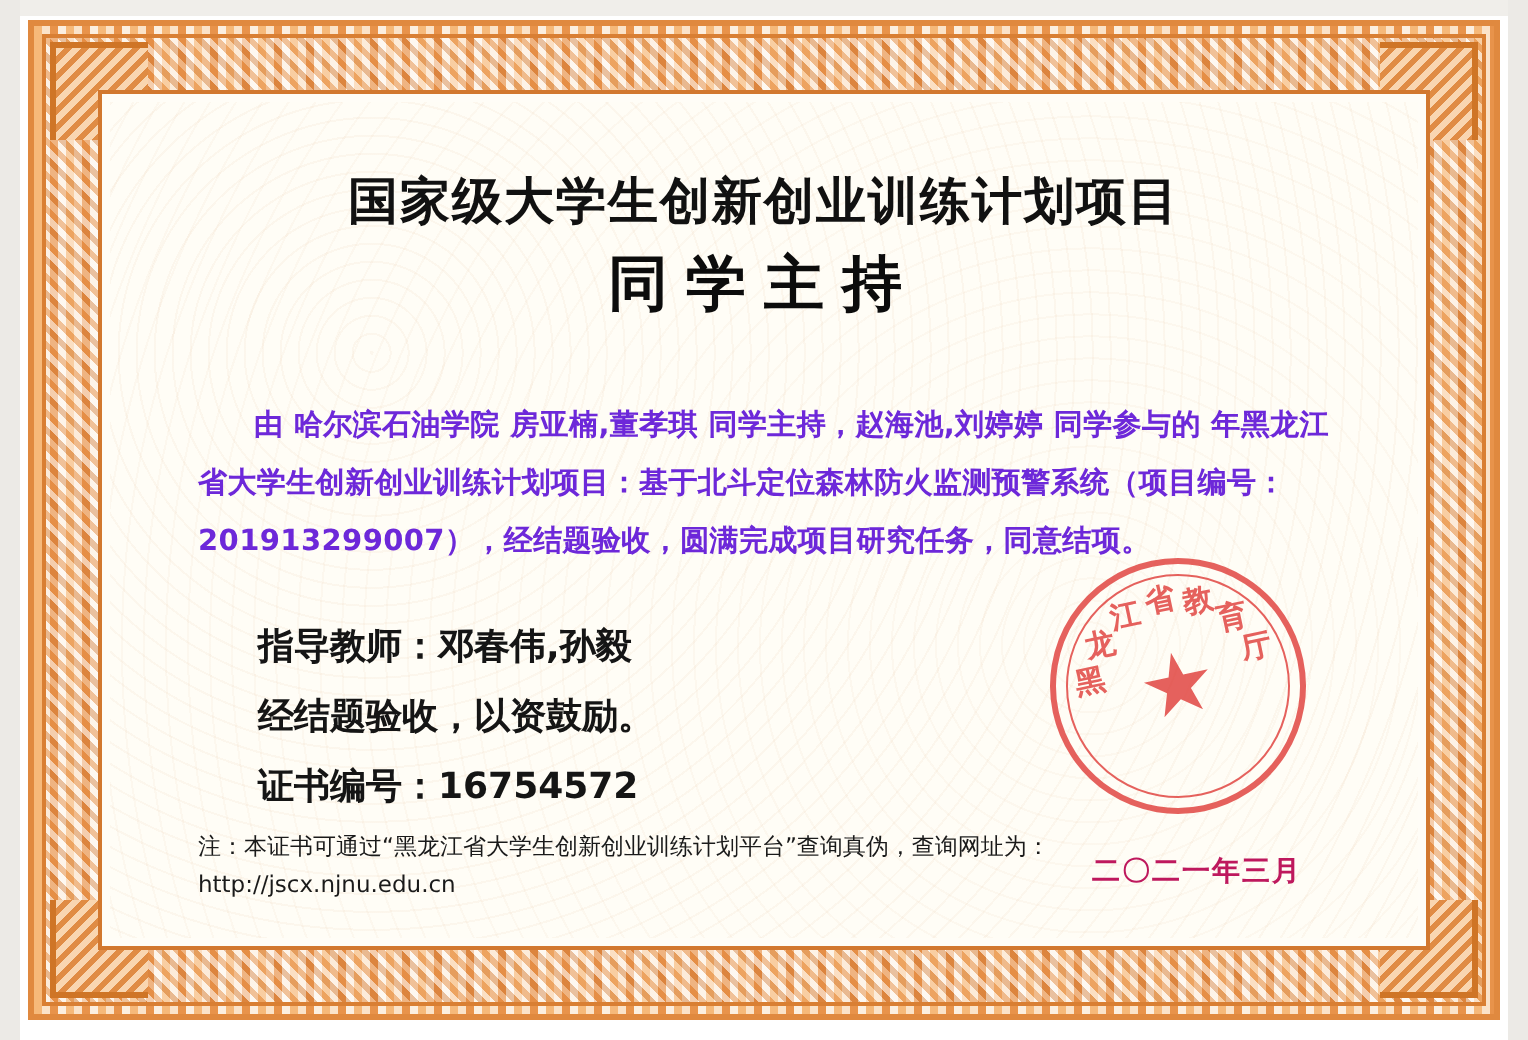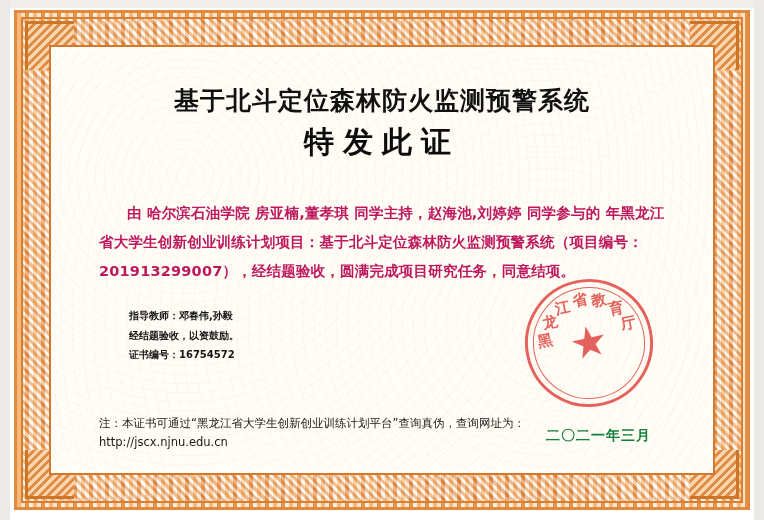--- a/index.html
+++ b/index.html
@@ -155,34 +155,34 @@
     letter-spacing: 9px;
     margin-top: 6px;
     font-family: "DejaVu Serif", "Liberation Serif", serif;
   }
 
   
   #body-block {
     margin-top: 36px;
     font-size: 14.5px;
     line-height: 2.0;
-    color: #be185d;
+    color: #6d28d9;
     font-weight: bold;
     letter-spacing: 0.2px;
     font-family: "DejaVu Sans", "Liberation Sans", sans-serif;
   }
   #body-paragraph {
     text-indent: 28px;
     margin: 0;
   }
 
   #detail-block {
     margin-top: 20px;
     padding-left: 30px;
-    font-size: 10px;
+    font-size: 18px;
     line-height: 1.95;
     font-weight: bold;
     color: #151515;
     font-family: "DejaVu Sans", "Liberation Sans", sans-serif;
   }
   .detail-line { margin: 0; }
 
   
   #seal {
     position: absolute;
@@ -246,21 +246,21 @@
   #footer-url {
     color: #1a1a1a;
     text-decoration: none;
   }
   #date-line {
     position: absolute;
     right: 14px;
     bottom: 8px;
     font-size: 14px;
     font-weight: bold;
-    color: #15803d;
+    color: #be185d;
     letter-spacing: 1px;
     font-family: "DejaVu Sans", "Liberation Sans", sans-serif;
   }
 </style>
 </head>
 <body>
 
 <div id="certificate-page">
 
   <div class="page-edge-top"></div>
@@ -273,23 +273,23 @@
       <div class="corner-ornament corner-tr"></div>
       <div class="corner-ornament corner-bl"></div>
       <div class="corner-ornament corner-br"></div>
       <div id="frame-inner-ring"></div>
     </div>
 
     <div id="paper">
 
       <div id="content">
 
-        <div id="title-main">基于北斗定位森林防火监测预警系统</div>
-
-        <div id="title-sub">特发此证</div>
+        <div id="title-main">国家级大学生创新创业训练计划项目</div>
+
+        <div id="title-sub">同学主持</div>
 
         <div id="body-block">
           <p id="body-paragraph">由 哈尔滨石油学院 房亚楠,董孝琪 同学主持，赵海池,刘婷婷 同学参与的 年黑龙江省大学生创新创业训练计划项目：基于北斗定位森林防火监测预警系统（项目编号：201913299007），经结题验收，圆满完成项目研究任务，同意结项。</p>
         </div>
 
         <div id="detail-block">
           <p class="detail-line">指导教师：邓春伟,孙毅</p>
           <p class="detail-line">经结题验收，以资鼓励。</p>
           <p class="detail-line">证书编号：16754572</p>
         </div>

